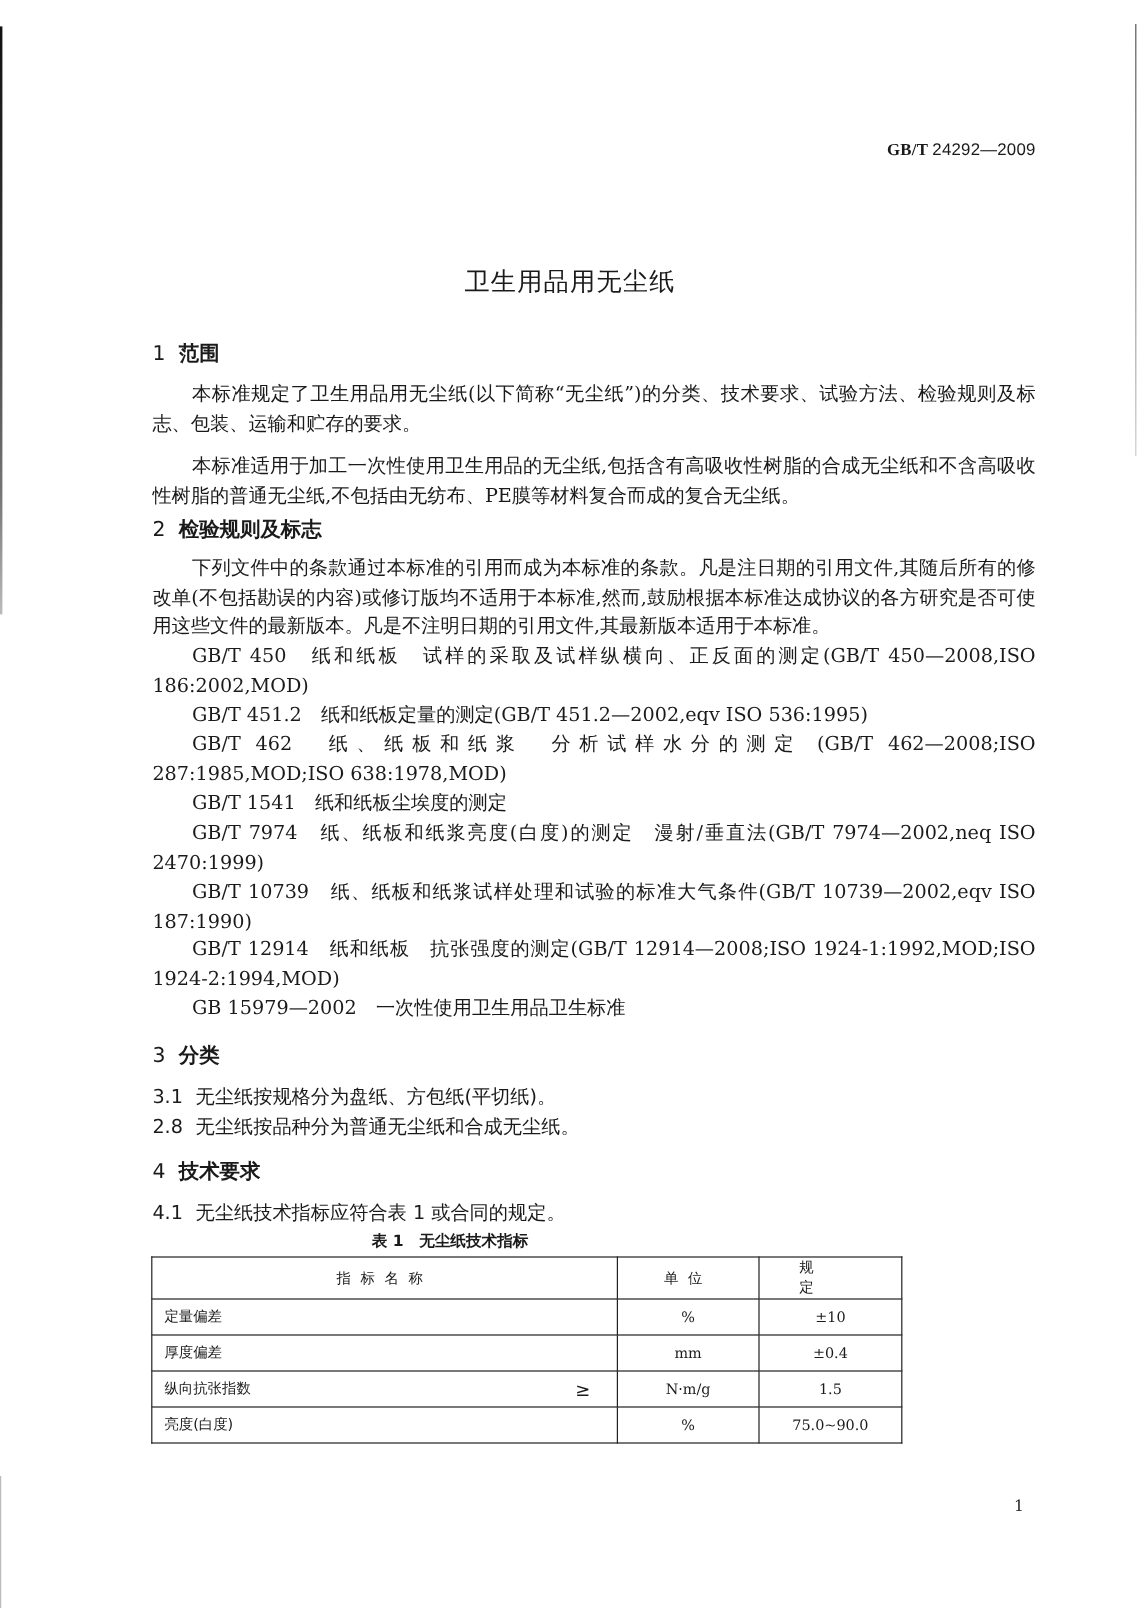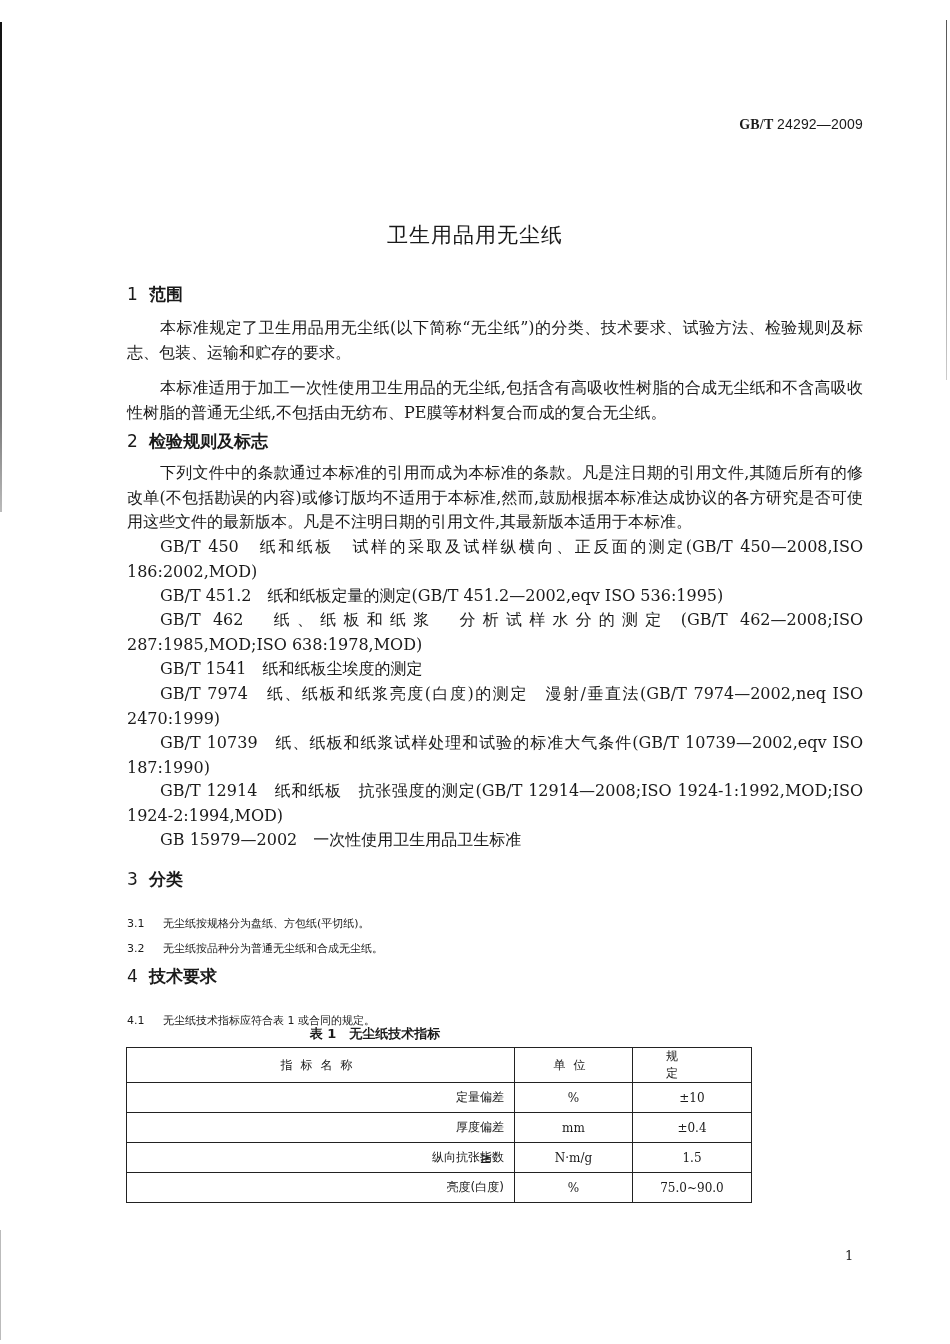--- a/index.html
+++ b/index.html
@@ -36,37 +36,37 @@
     }
     .h .n { display: inline-block; width: 22px; font-weight: normal; }
     .p {
       position: absolute; left: 127px; width: 736px;
       font-size: 16px; line-height: 24.5px; text-align: justify;
       text-align-last: left; white-space: normal;
     }
     .p.indent { text-indent: 33px; }
     .sub {
       position: absolute; left: 127px;
-      font-family: "DejaVu Sans", sans-serif; font-size: 11px; margin-top: 12px;
+      font-family: "DejaVu Sans", sans-serif; font-size: 16px;
     }
     .sub .n { display: inline-block; width: 36px; }
     .table-caption {
       position: absolute; left: 0; width: 750px; top: 1025px; text-align: center;
       font-family: "DejaVu Sans", sans-serif; font-size: 13px; font-weight: bold;
     }
     table.spec {
       position: absolute; left: 126px; top: 1047px; width: 626px;
       border-collapse: collapse; font-size: 12px;
     }
     table.spec td, table.spec th {
       border: 1px solid #222; height: 29px; padding: 0 10px;
       font-family: "DejaVu Sans", sans-serif; font-weight: normal;
     }
     table.spec th { text-align: center; letter-spacing: 8px; height: 29px; }
-    table.spec td.name { text-align: right; position: relative; }
+    table.spec td.name { text-align: left; position: relative; }
     table.spec td.name .ge { position: absolute; right: 22px; top: 6px; font-size: 15px; }
     table.spec td.c { text-align: center; font-family: "DejaVu Serif", serif; }
     .col1 { width: 428px; } .col2 { width: 125px; } .col3 { width: 123px; }
     .page-num {
       position: absolute; left: 845px; top: 1248px; font-size: 13px;
     }
     .footer {
       position: absolute; left: 0; width: 782px; top: 1353px; text-align: right;
       font-family: "DejaVu Sans Mono", monospace; font-size: 12.5px; color: #333;
     }
@@ -104,21 +104,21 @@
 <div class="p indent" style="top:779px">GB/T 12914　纸和纸板　抗张强度的测定(GB/T 12914—2008;ISO 1924-1:1992,MOD;ISO 1924-2:1994,MOD)</div>
 <div class="p indent" style="top:828px">GB 15979—2002　一次性使用卫生用品卫生标准</div>
 
 <div class="h" style="top:868px">
   <span class="n">3</span><span>分类</span>
 </div>
 <div class="sub" style="top:904px">
   <span class="n">3.1</span><span>无尘纸按规格分为盘纸、方包纸(平切纸)。</span>
 </div>
 <div class="sub" style="top:929px">
-  <span class="n">3.2</span><span>无尘纸按品种分为普通无尘纸和合成无尘纸。</span>
+  <span class="n">2.8</span><span>无尘纸按品种分为普通无尘纸和合成无尘纸。</span>
 </div>
 
 <div class="h" style="top:965px">
   <span class="n">4</span><span>技术要求</span>
 </div>
 <div class="sub" style="top:1001px">
   <span class="n">4.1</span><span>无尘纸技术指标应符合表 1 或合同的规定。</span>
 </div>
 
 <div class="table-caption">表 1　无尘纸技术指标</div>

